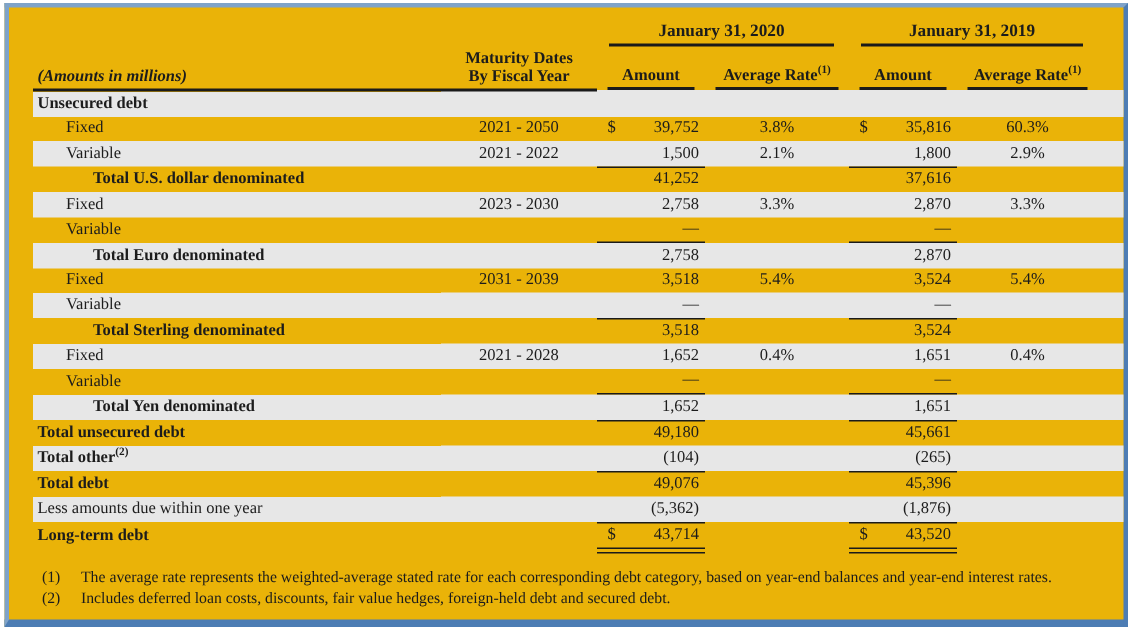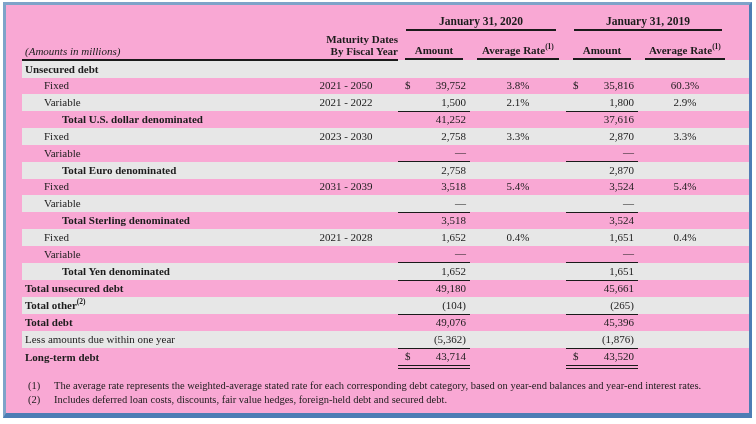--- a/index.html
+++ b/index.html
@@ -9,41 +9,41 @@
     --rule:#1a1a1a;
   }
   html,body{margin:0;padding:0;}
   body{
     width:756px;height:424px;background:#fff;position:relative;
     font-family:"Liberation Serif","DejaVu Serif",serif;color:#1c1c1c;
     -webkit-font-smoothing:antialiased;
   }
   .frame{
     position:absolute;left:3px;top:2px;width:749px;height:416px;
-    box-sizing:border-box;background:#f9a8d4;
+    box-sizing:border-box;background:#eab308;
     border-top:3px solid var(--blue-light);
     border-left:3px solid var(--blue-light);
     border-right:3px solid var(--blue-dark);
     border-bottom:5px solid var(--blue-dark);
   }
   .content{padding:8px 12px 0 16px;}
   table{border-collapse:collapse;table-layout:fixed;width:727px;font-size:11px;}
   th,td{margin:0;}
   thead th, thead td{vertical-align:bottom;padding:0;font-size:11px;}
   .grp{
     font-weight:bold;text-align:center;font-size:11.5px;
     border-bottom:2px solid var(--rule);
     margin:0 10px 2px 8px;padding:2px 0 2px 0;white-space:nowrap;
   }
   .note{
-    font-style:italic;font-weight:normal;text-align:left;
+    font-style:italic;font-weight:bold;text-align:left;
     border-bottom:2px solid var(--rule);padding:0 0 2px 3px;white-space:nowrap;
   }
   .math{
-    font-weight:bold;text-align:right;line-height:12px;
+    font-weight:bold;text-align:center;line-height:12px;
     border-bottom:2px solid var(--rule);padding:0 0 2px 0;white-space:nowrap;
   }
   .sub div{
     font-weight:bold;text-align:center;white-space:nowrap;
     border-bottom:2px solid var(--rule);
     margin:0 7px 0 7px;padding:4px 0 2px 0;
   }
   .hsp{border:none;}
   tbody td{height:16.5px;line-height:13px;padding:0;vertical-align:middle;}
   tr.shaded td{background:var(--shade);}

